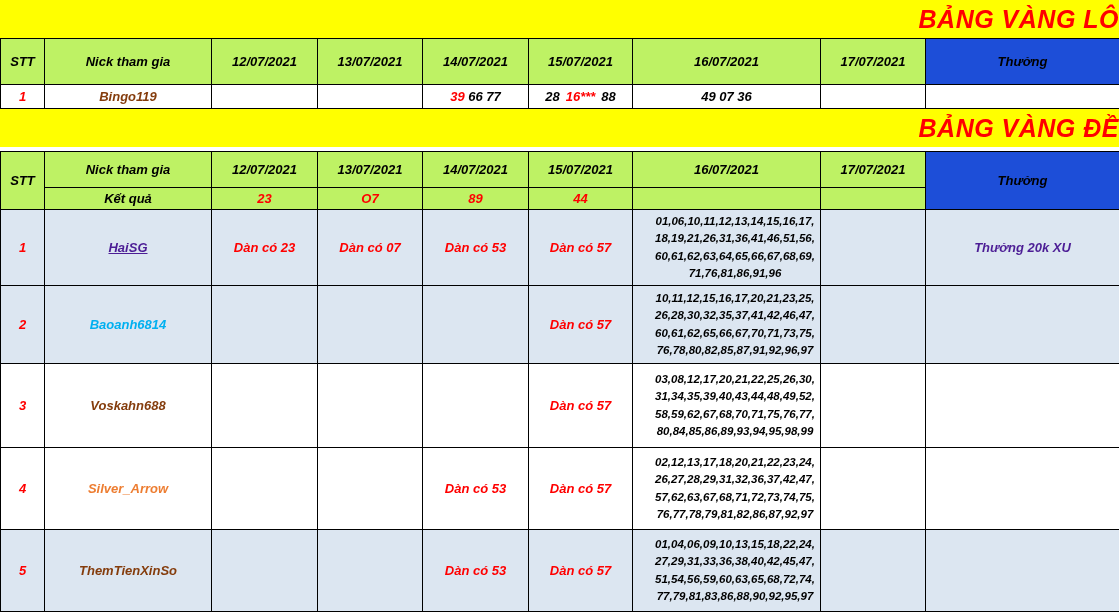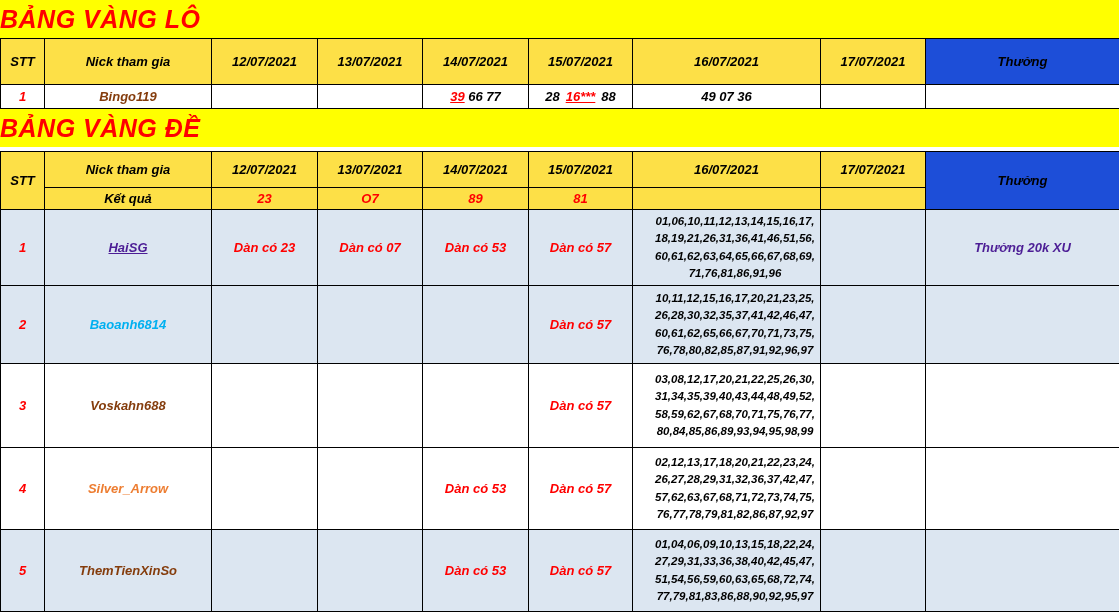--- a/index.html
+++ b/index.html
@@ -10,49 +10,49 @@
     font-family: "Liberation Sans", sans-serif;
     font-weight: bold;
     font-style: italic;
     color: #000;
   }
   .banner {
     height: 38px;
     background: #FFFF00;
     display: flex;
     align-items: center;
-    justify-content: flex-start;
+    justify-content: flex-end;
     font-size: 25px;
     color: #FF0000;
     letter-spacing: .5px;
   }
   .gap { height: 4px; background: #fff; }
   table {
     width: 1119px;
     border-collapse: collapse;
     table-layout: fixed;
   }
   th, td {
     border: 1px solid #000;
     padding: 0 2px;
     text-align: center;
     vertical-align: middle;
     font-size: 13px;
     font-weight: bold;
     font-style: italic;
     overflow: hidden;
   }
-  .hdr    { background: #fde047; color: #000; }
+  .hdr    { background: #bef264; color: #000; }
   tr.rowblue  > td { background: #DCE6F1; }
   tr.rowwhite > td { background: #ffffff; }
   td.stt-med   { background: #9CC2E8; color: #FF0000; }
   td.stt-light { background: #DCE6F1; color: #FF0000; }
   td.pink   { background: #FCE4D6; }
   th.orange { background: #1d4ed8; }
-  .red  { color: #FF0000; text-decoration: underline; }
+  .red  { color: #FF0000; }
   .redcell { color: #FF0000; text-align: center; }
   .num {
     font-size: 11.5px;
     line-height: 1.5;
     white-space: pre-line;
     font-weight: bold;
     padding-left: 19px;
   }
   .reward { color: #4c1d95; }
   tr.h46 { height: 46px; }
@@ -137,21 +137,21 @@
     <th class="hdr">15/07/2021</th>
     <th class="hdr">16/07/2021</th>
     <th class="hdr">17/07/2021</th>
     <th class="hdr orange" rowspan="2">Thưởng</th>
   </tr>
   <tr class="h22">
     <th class="hdr">Kết quả</th>
     <th class="hdr redcell">23</th>
     <th class="hdr redcell">O7</th>
     <th class="hdr redcell">89</th>
-    <th class="hdr redcell">81</th>
+    <th class="hdr redcell">44</th>
     <th class="hdr redcell"></th>
     <th class="hdr redcell"></th>
   </tr>
 
   <tr class="h76 rowblue">
     <td class="stt-med">1</td>
     <td style="color: #4c1d95; text-decoration: underline;">HaiSG</td>
     <td class="redcell">Dàn có 23</td>
     <td class="redcell">Dàn có 07</td>
     <td class="redcell">Dàn có 53</td>

